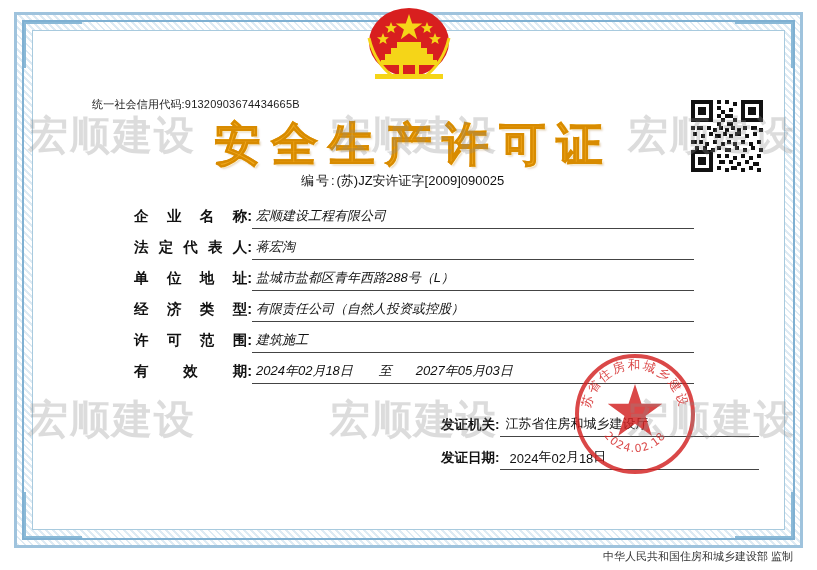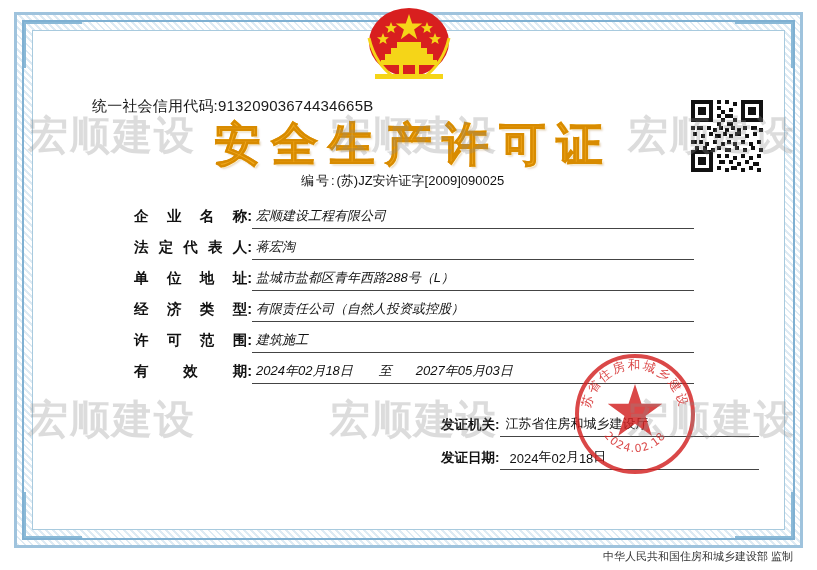--- a/index.html
+++ b/index.html
@@ -82,21 +82,21 @@
     width: 76px;
     height: 76px;
     z-index: 6;
   }
 
   
   .credit-code {
     position: absolute;
     left: 92px;
     top: 97px;
-    font-size: 15px;
+    font-size: 11px;
     color: #1a1a1a;
     letter-spacing: 0.2px;
     z-index: 5;
     white-space: nowrap;
   }
   .main-title {
     position: absolute;
     left: 0;
     right: 0;
     top: 114px;

